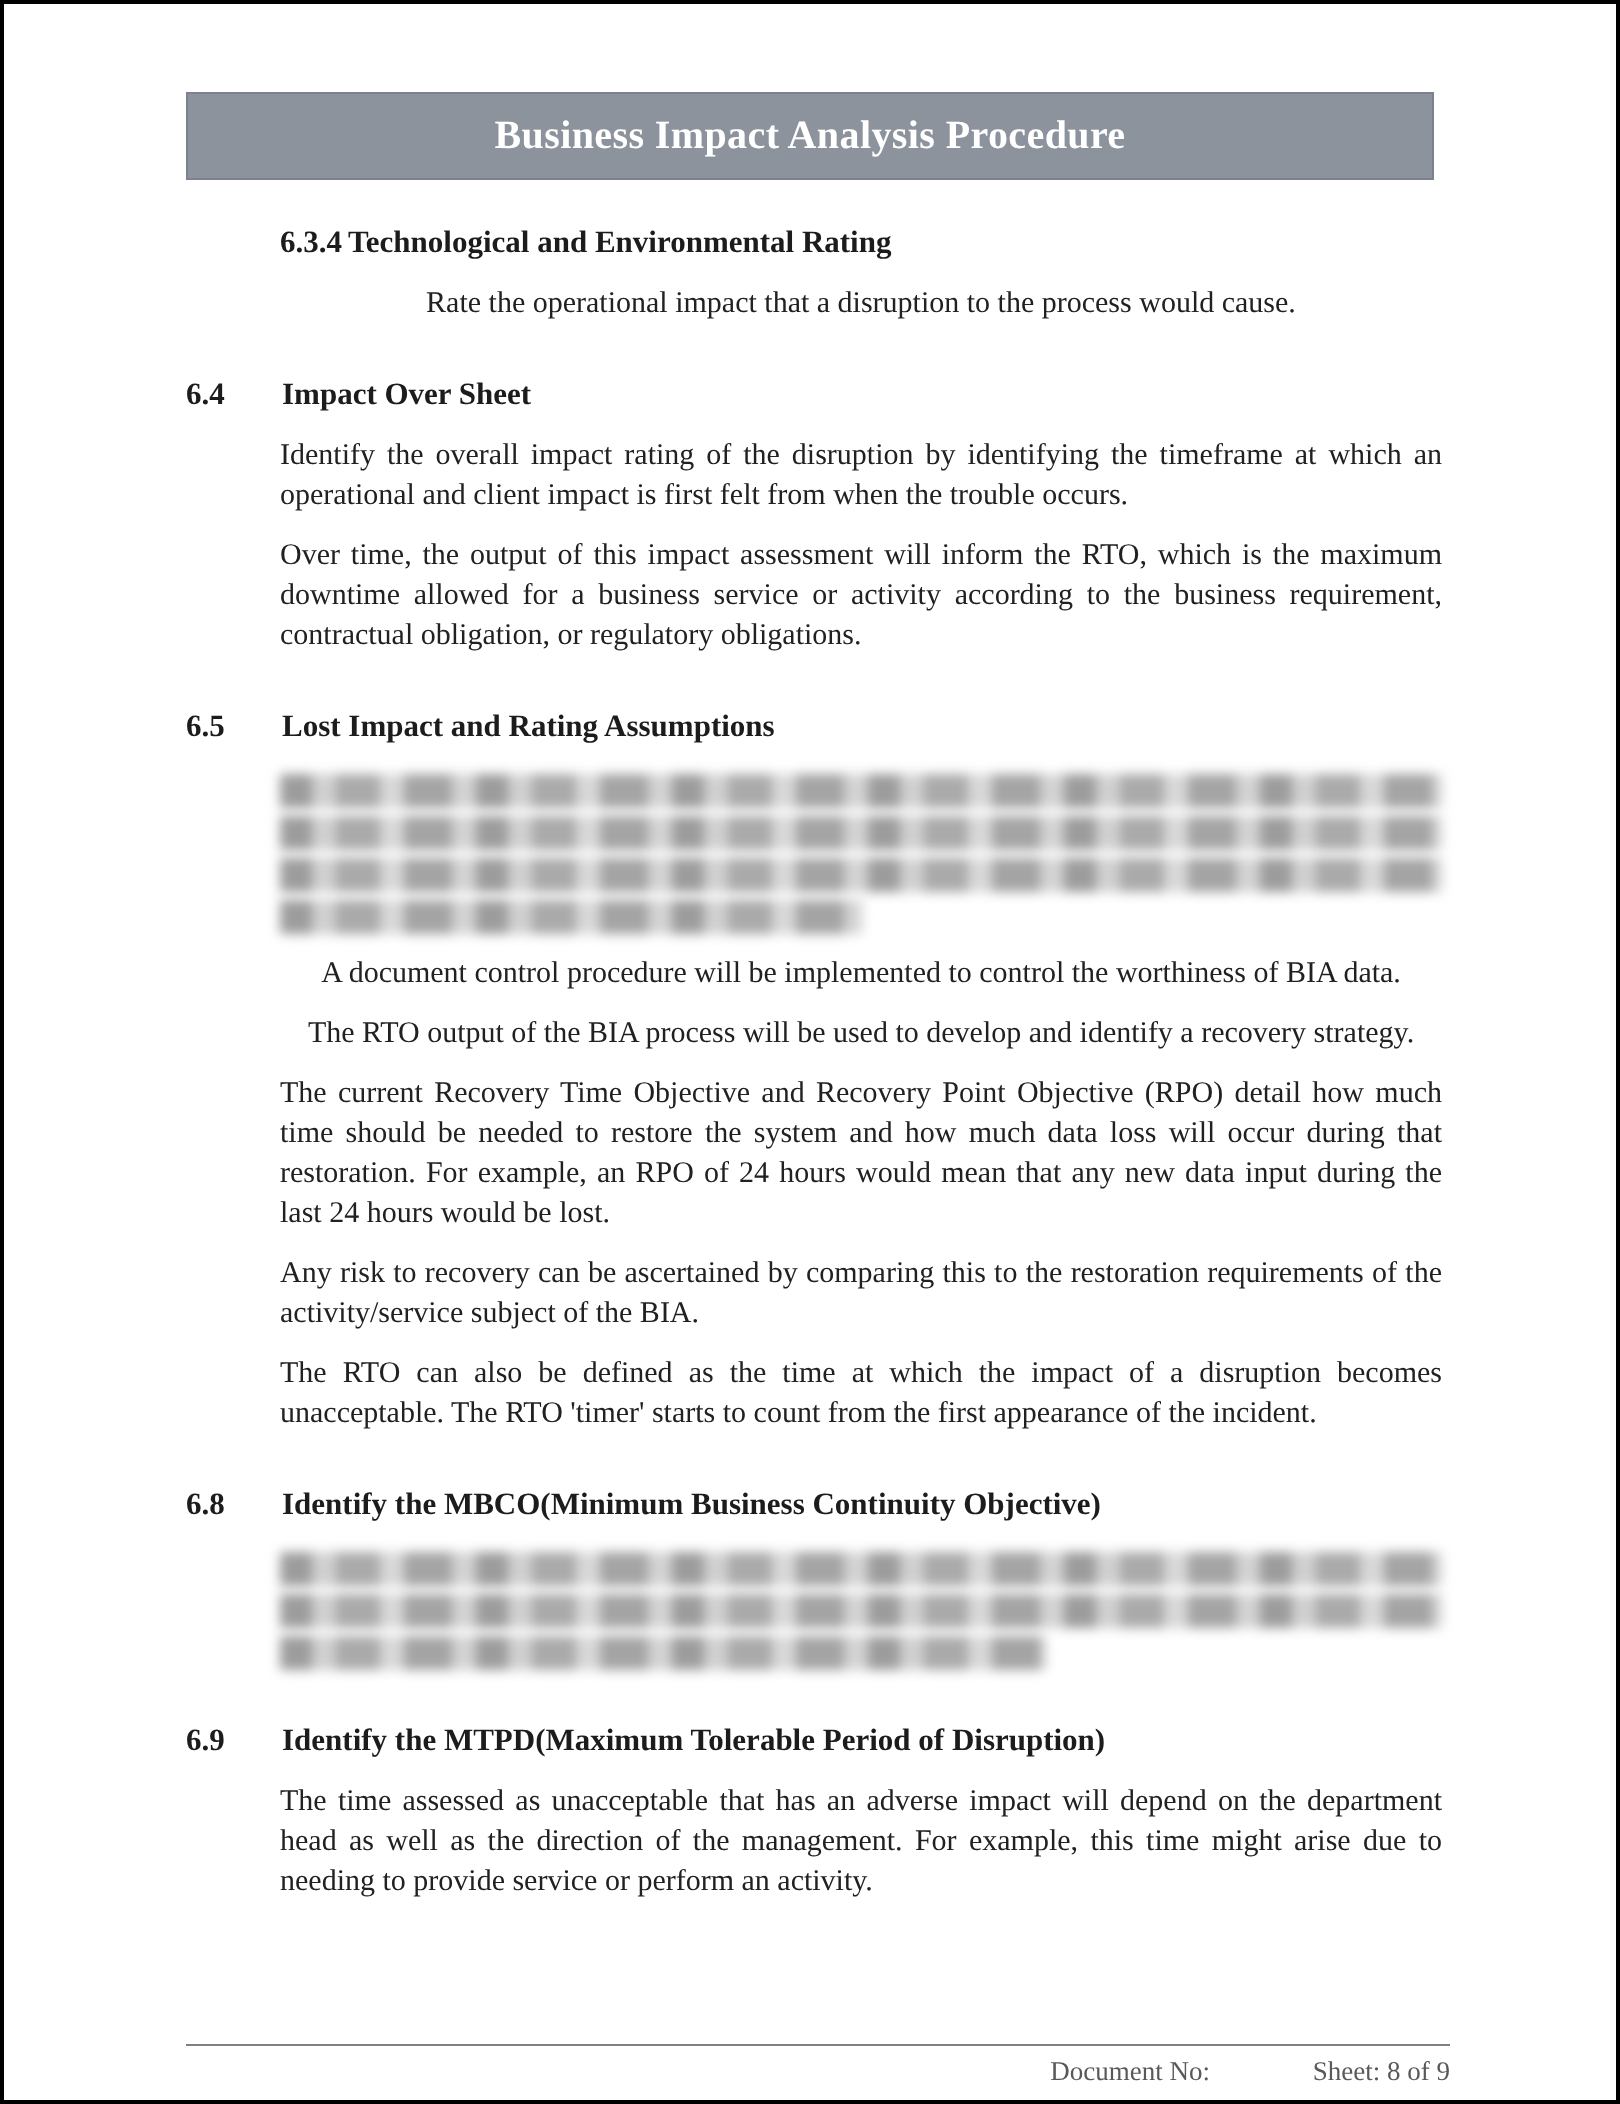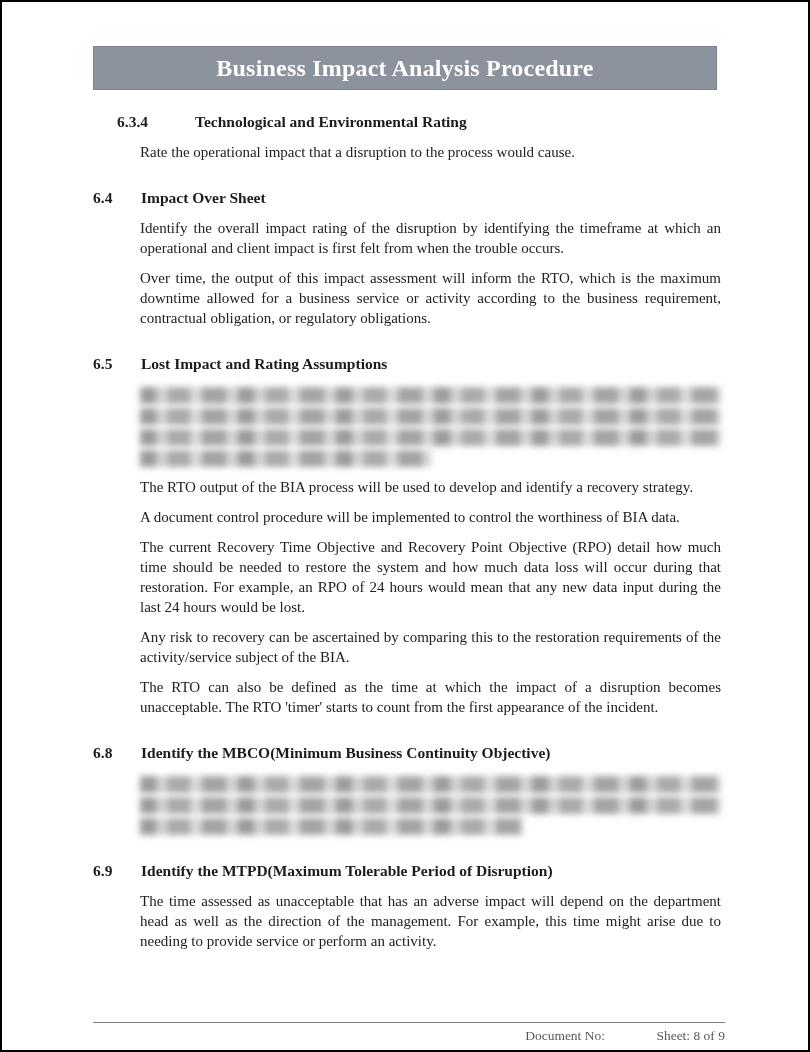--- a/index.html
+++ b/index.html
@@ -26,44 +26,44 @@
     margin: 44px auto 0 auto;
     background: #8C939D;
     border: 1px solid #7b828c;
     display: flex;
     align-items: center;
     justify-content: center;
   }
   .banner-title {
     color: #ffffff;
     font-weight: bold;
-    font-size: 24px;
+    font-size: 20px;
     letter-spacing: 0.2px;
   }
   
   .content {
     padding: 0 87px 0 91px;
     font-size: 15px;
     line-height: 20px;
   }
   .sec-head {
     display: flex;
     font-weight: bold;
     font-size: 15.5px;
     margin-top: 26px;
     color: #1c1c1c;
   }
   .sec-head .num { width: 48px; flex: none; }
-  .sec-head.sub { margin-left: 24px; margin-top: 22px; gap: 44px; }
+  .sec-head.sub { margin-left: 47px; margin-top: 22px; }
   .sec-head.sub .num { width: 34px; }
   .content p {
     margin: 10px 0 0 47px;
     text-align: justify;
   }
-  .content p.no-just { text-align: left; }
+  .content p.no-just { text-align: center; }
   
   .redacted {
     margin: 13px 0 0 47px;
   }
   .redacted-line {
     height: 17px;
     margin-bottom: 4px;
     filter: blur(3px);
     border-radius: 1px;
     background-color: #dedede;
@@ -118,22 +118,22 @@
     <div class="sec-head">
       <span class="num">6.5</span>
       <span>Lost Impact and Rating Assumptions</span>
     </div>
     <div class="redacted">
         <div class="redacted-line" style="width: 100%;"></div>
         <div class="redacted-line" style="width: 100%;"></div>
         <div class="redacted-line" style="width: 100%;"></div>
         <div class="redacted-line" style="width: 50%;"></div>
       </div>
+    <p class="no-just">A document control procedure will be implemented to control the worthiness of BIA data.</p>
     <p class="no-just">The RTO output of the BIA process will be used to develop and identify a recovery strategy.</p>
-    <p class="no-just">A document control procedure will be implemented to control the worthiness of BIA data.</p>
 
     <p>The current Recovery Time Objective and Recovery Point Objective (RPO) detail how much time should be needed to restore the system and how much data loss will occur during that restoration. For example, an RPO of 24 hours would mean that any new data input during the last 24 hours would be lost.</p>
     <p>Any risk to recovery can be ascertained by comparing this to the restoration requirements of the activity/service subject of the BIA.</p>
 
     <p>The RTO can also be defined as the time at which the impact of a disruption becomes unacceptable. The RTO 'timer' starts to count from the first appearance of the incident.</p>
 
     <div class="sec-head">
       <span class="num">6.8</span>
       <span>Identify the MBCO(Minimum Business Continuity Objective)</span>
     </div>

